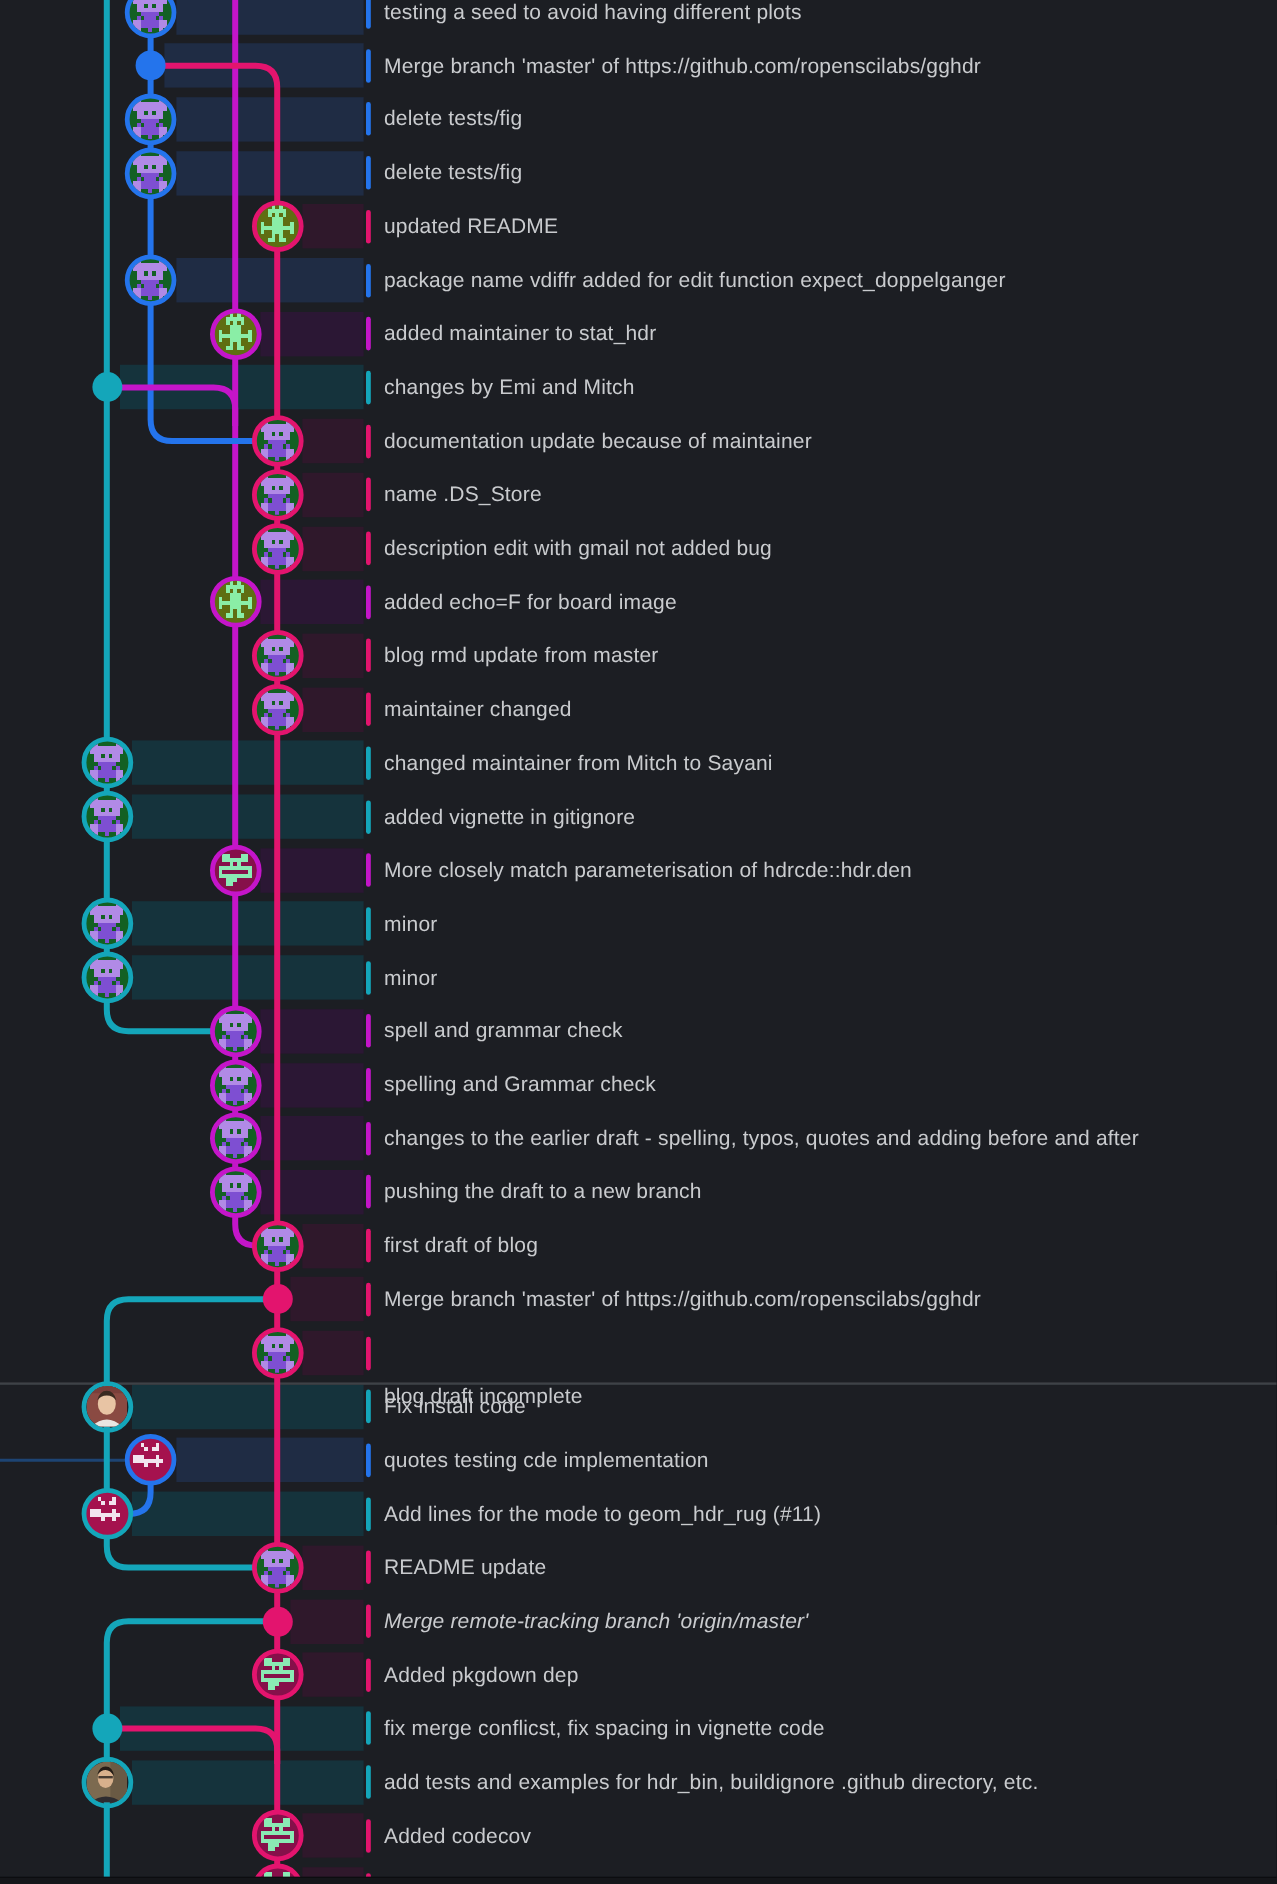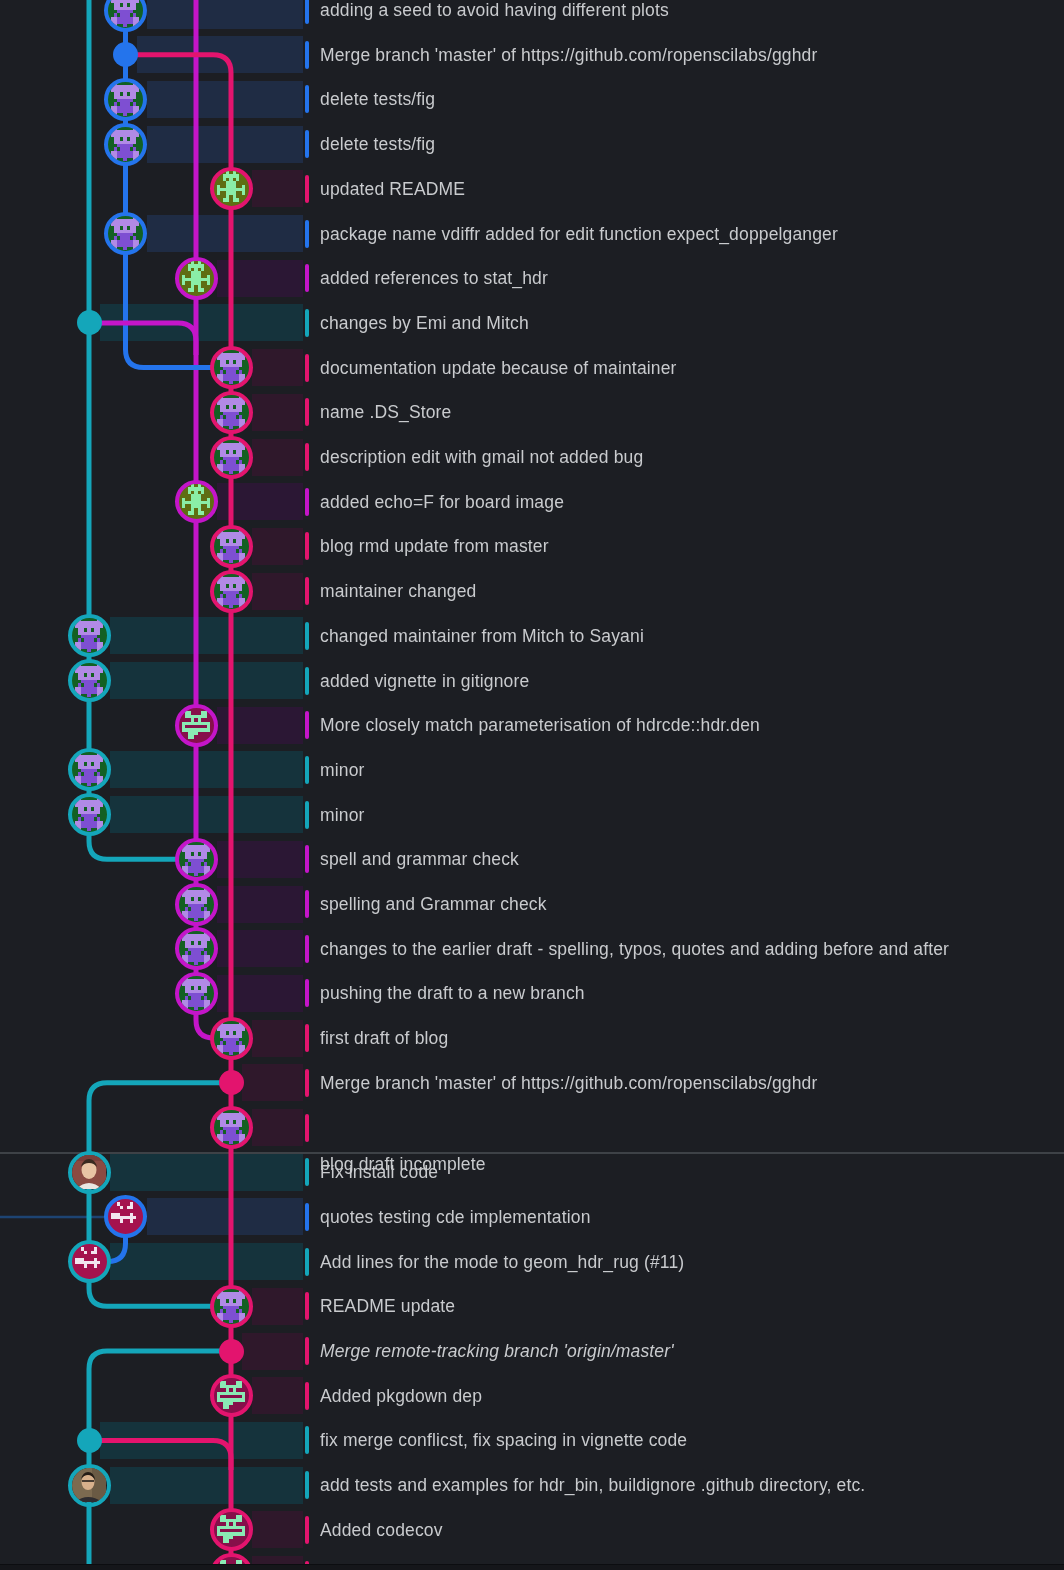--- a/index.html
+++ b/index.html
@@ -73,39 +73,39 @@
       <path d="M134,54.7 H213 Q231,54.7 231,72.7 V1572" fill="none" stroke="#e3146e" stroke-width="5" stroke-linejoin="round"></path>
       <path d="M221,1082.8 H107 Q89,1082.8 89,1100.8 V1288.3 Q89,1306.3 107,1306.3 H230" fill="none" stroke="#14a6ba" stroke-width="5" stroke-linejoin="round"></path>
       <path d="M125.5,1219 V1243.6 Q125.5,1261.6 107.5,1261.6 H90" fill="none" stroke="#2474ec" stroke-width="5" stroke-linejoin="round"></path>
       <path d="M221,1351 H107 Q89,1351 89,1369 V1572" fill="none" stroke="#14a6ba" stroke-width="5" stroke-linejoin="round"></path>
       <path d="M91,322.9 H178 Q196,322.9 196,340.9 V355" fill="none" stroke="#c415c9" stroke-width="5" stroke-linejoin="round"></path>
       <path d="M91,1440.4 H213 Q231,1440.4 231,1458.4 V1470" fill="none" stroke="#e3146e" stroke-width="5" stroke-linejoin="round"></path>
     </svg>
   <div id="rows">
       <div class="row-hit" style="top: -12px;"></div>
       <div class="refbar" style="left: 305px; top: -4px; background: rgb(36, 116, 236);"></div>
-      <div class="msg" style="top: 10px;">adding a seed to avoid having different plots</div>
+      <div class="msg" style="top: 10px;">testing a seed to avoid having different plots</div>
       <div class="row-hit" style="top: 32.7px;"></div>
       <div class="refbar" style="left: 305px; top: 40.7px; background: rgb(36, 116, 236);"></div>
       <div class="msg" style="top: 54.7px;">Merge branch 'master' of https://github.com/ropenscilabs/gghdr</div>
       <div class="row-hit" style="top: 77.4px;"></div>
       <div class="refbar" style="left: 305px; top: 85.4px; background: rgb(36, 116, 236);"></div>
       <div class="msg" style="top: 99.4px;">delete tests/fig</div>
       <div class="row-hit" style="top: 122.1px;"></div>
       <div class="refbar" style="left: 305px; top: 130.1px; background: rgb(36, 116, 236);"></div>
       <div class="msg" style="top: 144.1px;">delete tests/fig</div>
       <div class="row-hit" style="top: 166.8px;"></div>
       <div class="refbar" style="left: 305px; top: 174.8px; background: rgb(227, 20, 110);"></div>
       <div class="msg" style="top: 188.8px;">updated README</div>
       <div class="row-hit" style="top: 211.5px;"></div>
       <div class="refbar" style="left: 305px; top: 219.5px; background: rgb(36, 116, 236);"></div>
       <div class="msg" style="top: 233.5px;">package name vdiffr added for edit function expect_doppelganger</div>
       <div class="row-hit" style="top: 256.2px;"></div>
       <div class="refbar" style="left: 305px; top: 264.2px; background: rgb(196, 21, 201);"></div>
-      <div class="msg" style="top: 278.2px;">added references to stat_hdr</div>
+      <div class="msg" style="top: 278.2px;">added maintainer to stat_hdr</div>
       <div class="row-hit" style="top: 300.9px;"></div>
       <div class="refbar" style="left: 305px; top: 308.9px; background: rgb(20, 166, 186);"></div>
       <div class="msg" style="top: 322.9px;">changes by Emi and Mitch</div>
       <div class="row-hit" style="top: 345.6px;"></div>
       <div class="refbar" style="left: 305px; top: 353.6px; background: rgb(227, 20, 110);"></div>
       <div class="msg" style="top: 367.6px;">documentation update because of maintainer</div>
       <div class="row-hit" style="top: 390.3px;"></div>
       <div class="refbar" style="left: 305px; top: 398.3px; background: rgb(227, 20, 110);"></div>
       <div class="msg" style="top: 412.3px;">name .DS_Store</div>
       <div class="row-hit" style="top: 435px;"></div>

